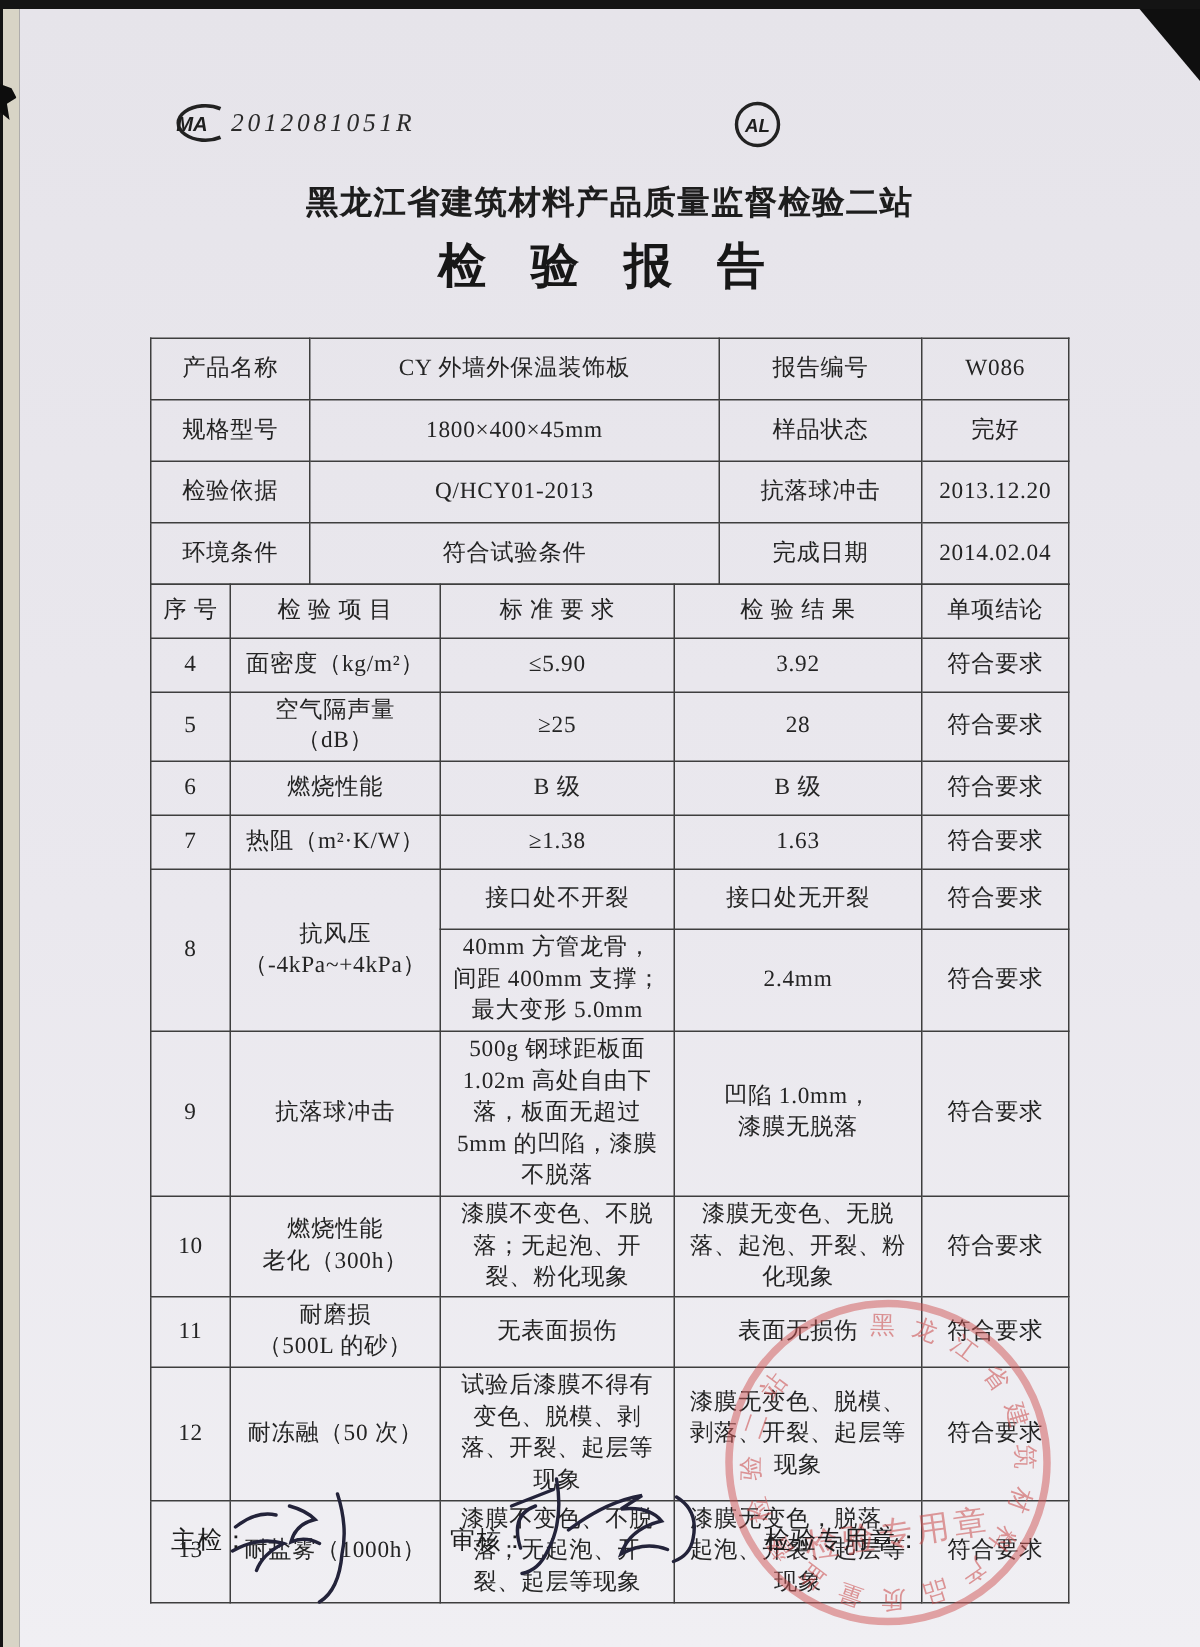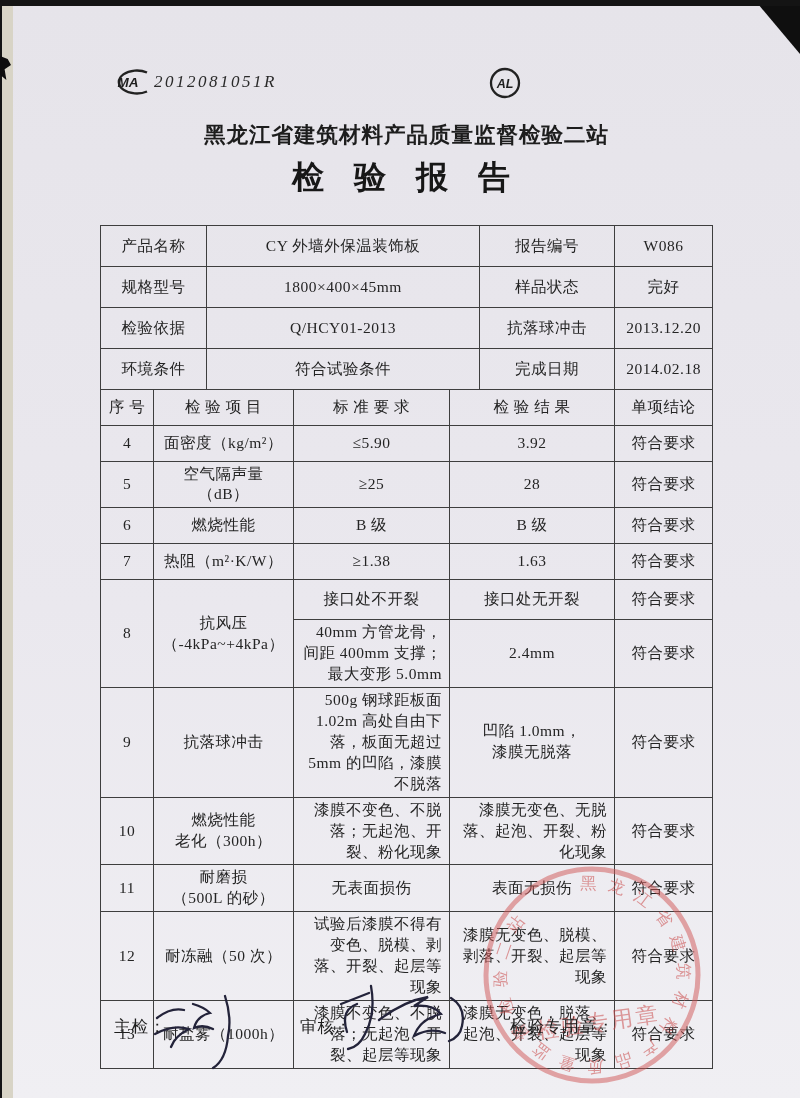--- a/index.html
+++ b/index.html
@@ -32,21 +32,21 @@
     font-size:32px;font-weight:bold;color:#171717;letter-spacing:11px;}
   .no-row{position:absolute;left:87px;top:197px;width:612px;display:flex;
     justify-content:space-between;font-size:15.5px;color:#222;}
   
   .tables{position:absolute;left:87px;top:219px;width:614px;z-index:1;}
   table{border-collapse:collapse;table-layout:fixed;width:612px;}
   td,th{border:1.5px solid #3e3e3e;text-align:center;vertical-align:middle;
     font-size:15.5px;font-weight:normal;color:#242424;padding:2px 5px;
     letter-spacing:0.5px;line-height:1.35;overflow:hidden;}
   .results{margin-top:-1.5px;}
-  .tl{text-align:right;padding:2px 7px;}
+  .tl{text-align:center;padding:2px 7px;}
   .pre{white-space:pre-line;}
   tr.h41{height:41px;} tr.h36{height:36px;padding-left:17px;} tr.h40{height:40px;} tr.h60{height:60px;}
   tr.h80{height:80px;} tr.h62{height:62px;} tr.h68{height:68px;} tr.h58{height:58px;}
   
   .footer{position:absolute;left:87px;top:1002px;width:616px;height:60px;
     font-size:16.5px;color:#1d1d1d;z-index:6;}
   .footer .lbl{position:absolute;top:8px;letter-spacing:1px;}
   .lbl.chief{left:14px;} .lbl.reviewer{left:200px;} .lbl.stamp-cap{left:410px;}
   .sig{position:absolute;z-index:6;}
   .sig.sig1{left:136px;top:976px;}
@@ -107,21 +107,21 @@
       <tr class="h41">
         <td>检验依据</td>
         <td>Q/HCY01-2013</td>
         <td>抗落球冲击</td>
         <td>2013.12.20</td>
       </tr>
       <tr class="h41">
         <td>环境条件</td>
         <td>符合试验条件</td>
         <td>完成日期</td>
-        <td>2014.02.18</td>
+        <td>2014.02.04</td>
       </tr>
     </tbody>
       </table>
 
     <table class="results">
       <colgroup>
           <col style="width:53px">
           <col style="width:140px">
           <col style="width:156px">
           <col style="width:165px">

